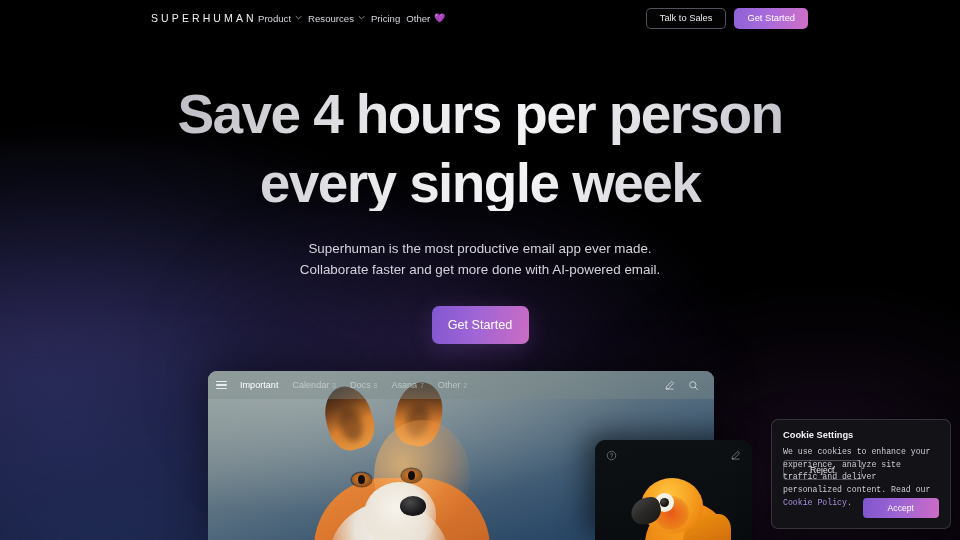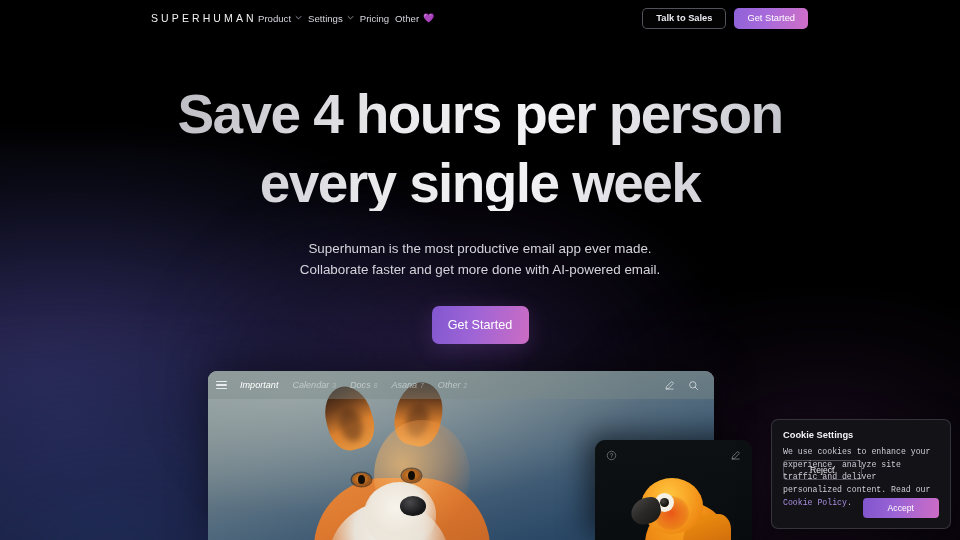--- a/index.html
+++ b/index.html
@@ -130,21 +130,20 @@
     border: 1px solid rgba(150,145,165,0.55);
     border-radius: 5px;
     background: rgba(255,255,255,0.012);
     color: #eceaf0;
     font-size: 9.3px;
     display: flex;
     align-items: center;
     justify-content: center;
     cursor: pointer;
     white-space: nowrap;
-    font-weight: bold;
   }
   .btn-gradient {
     height: 21px;
     padding: 0 13px;
     border: none;
     border-radius: 5px;
     background: linear-gradient(100deg, #8f62d8 0%, #a86adb 45%, #cf6fc6 100%);
     color: #ffffff;
     font-size: 9.3px;
     display: flex;
@@ -220,21 +219,20 @@
     box-shadow: 0 -6px 40px rgba(0,0,0,0.45);
   }
   .app-toolbar {
     position: relative;
     height: 28px;
     background: rgba(124,138,136,0.42);
     display: flex;
     align-items: center;
     padding: 0 15px 0 8px;
     z-index: 5;
-    font-style: italic;
   }
   .hamburger {
     width: 11px;
     display: flex; flex-direction: column; gap: 2.2px;
     margin-right: 13px;
     cursor: pointer;
   }
   .hamburger span {
     display: block; height: 1.2px; background: #e8ecec; border-radius: 1px;
   }
@@ -528,21 +526,21 @@
     <div class="nav-links">
       <div class="nav-link">
         <span>Product</span>
         <span class="chev">
           <svg viewBox="0 0 10 10" width="7" height="7">
               <path d="M1.5 3.5 L5 7 L8.5 3.5" fill="none" stroke="#b9b6c4" stroke-width="1.1" stroke-linecap="round" stroke-linejoin="round"></path>
             </svg>
         </span>
       </div>
       <div class="nav-link">
-        <span>Settings</span>
+        <span>Resources</span>
         <span class="chev">
           <svg viewBox="0 0 10 10" width="7" height="7">
               <path d="M1.5 3.5 L5 7 L8.5 3.5" fill="none" stroke="#b9b6c4" stroke-width="1.1" stroke-linecap="round" stroke-linejoin="round"></path>
             </svg>
         </span>
       </div>
       <div class="nav-link">
         <span>Pricing</span>
       </div>
       <div class="nav-link">

